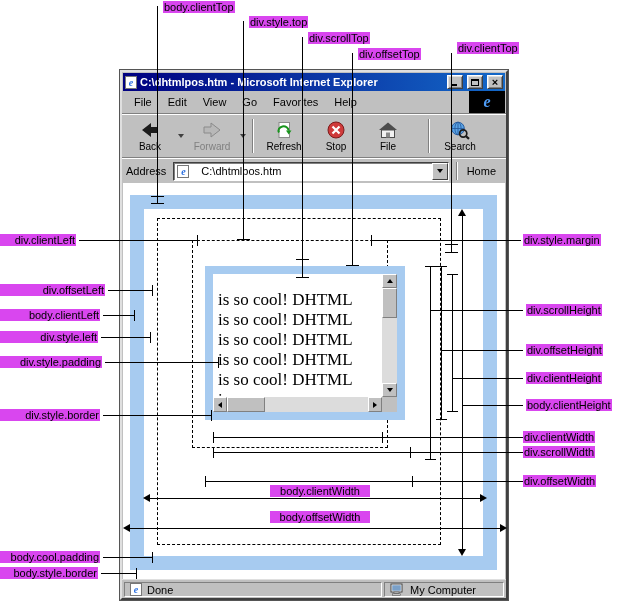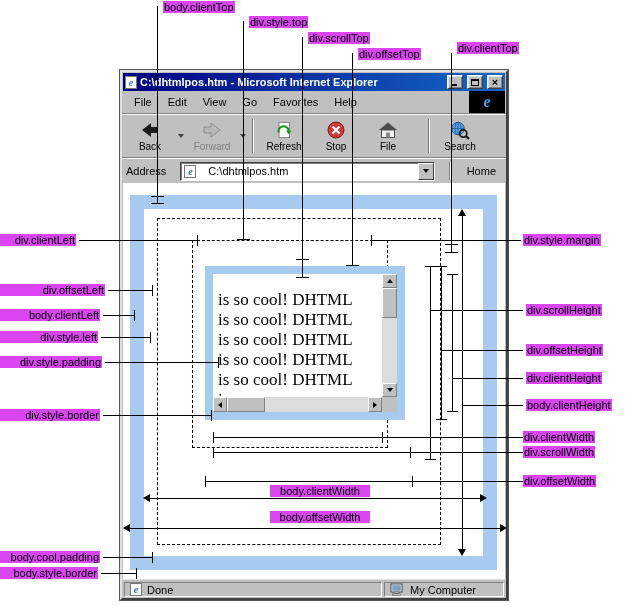--- a/index.html
+++ b/index.html
@@ -47,21 +47,21 @@
              border-top:1px solid #fff; border-bottom:1px solid #808080; }
   .tool { width:52px; height:40px; display:flex; flex-direction:column; align-items:center;
           justify-content:center; gap:1px; }
   .tool .lab { font-size:10px; }
   .tool.disabled .lab { color:#808080; }
   .tcaret { width:0; height:0; border-left:3px solid transparent; border-right:3px solid transparent;
             border-top:4px solid #404040; margin:0 2px; }
   .tsep { width:2px; height:34px; border-left:1px solid #808080; border-right:1px solid #fff; margin:0 4px; }
   .tsep.pre-search { margin-left:14px; }
 
-  .addressbar { height:25px; flex:0 0 25px; display:flex; align-items:center; gap:14px;
+  .addressbar { height:25px; flex:0 0 25px; display:flex; align-items:center; gap:7px;
                 padding:2px 4px; border-top:1px solid #fff; }
   .addr-field { flex:1; height:19px; background:#fff; border:1px solid; border-color:#404040 #fff #fff #404040;
                 box-shadow:inset 1px 1px 0 #808080; display:flex; align-items:center; gap:4px; padding-left:3px; }
   .addr-text { flex:1; font-size:11px;margin-left:8px; }
   .addr-drop { width:16px; height:17px; background:#c0c0c0; border:1px solid; border-color:#fff #404040 #404040 #fff;
                display:flex; align-items:center; justify-content:center; }
   .tri-down-sm { width:0; height:0; border-left:3.5px solid transparent; border-right:3.5px solid transparent;
                  border-top:4px solid #000; }
   .vgroove { width:2px; height:18px; border-left:1px solid #808080; border-right:1px solid #fff; }
   .links { padding:0 6px 0 2px; }

